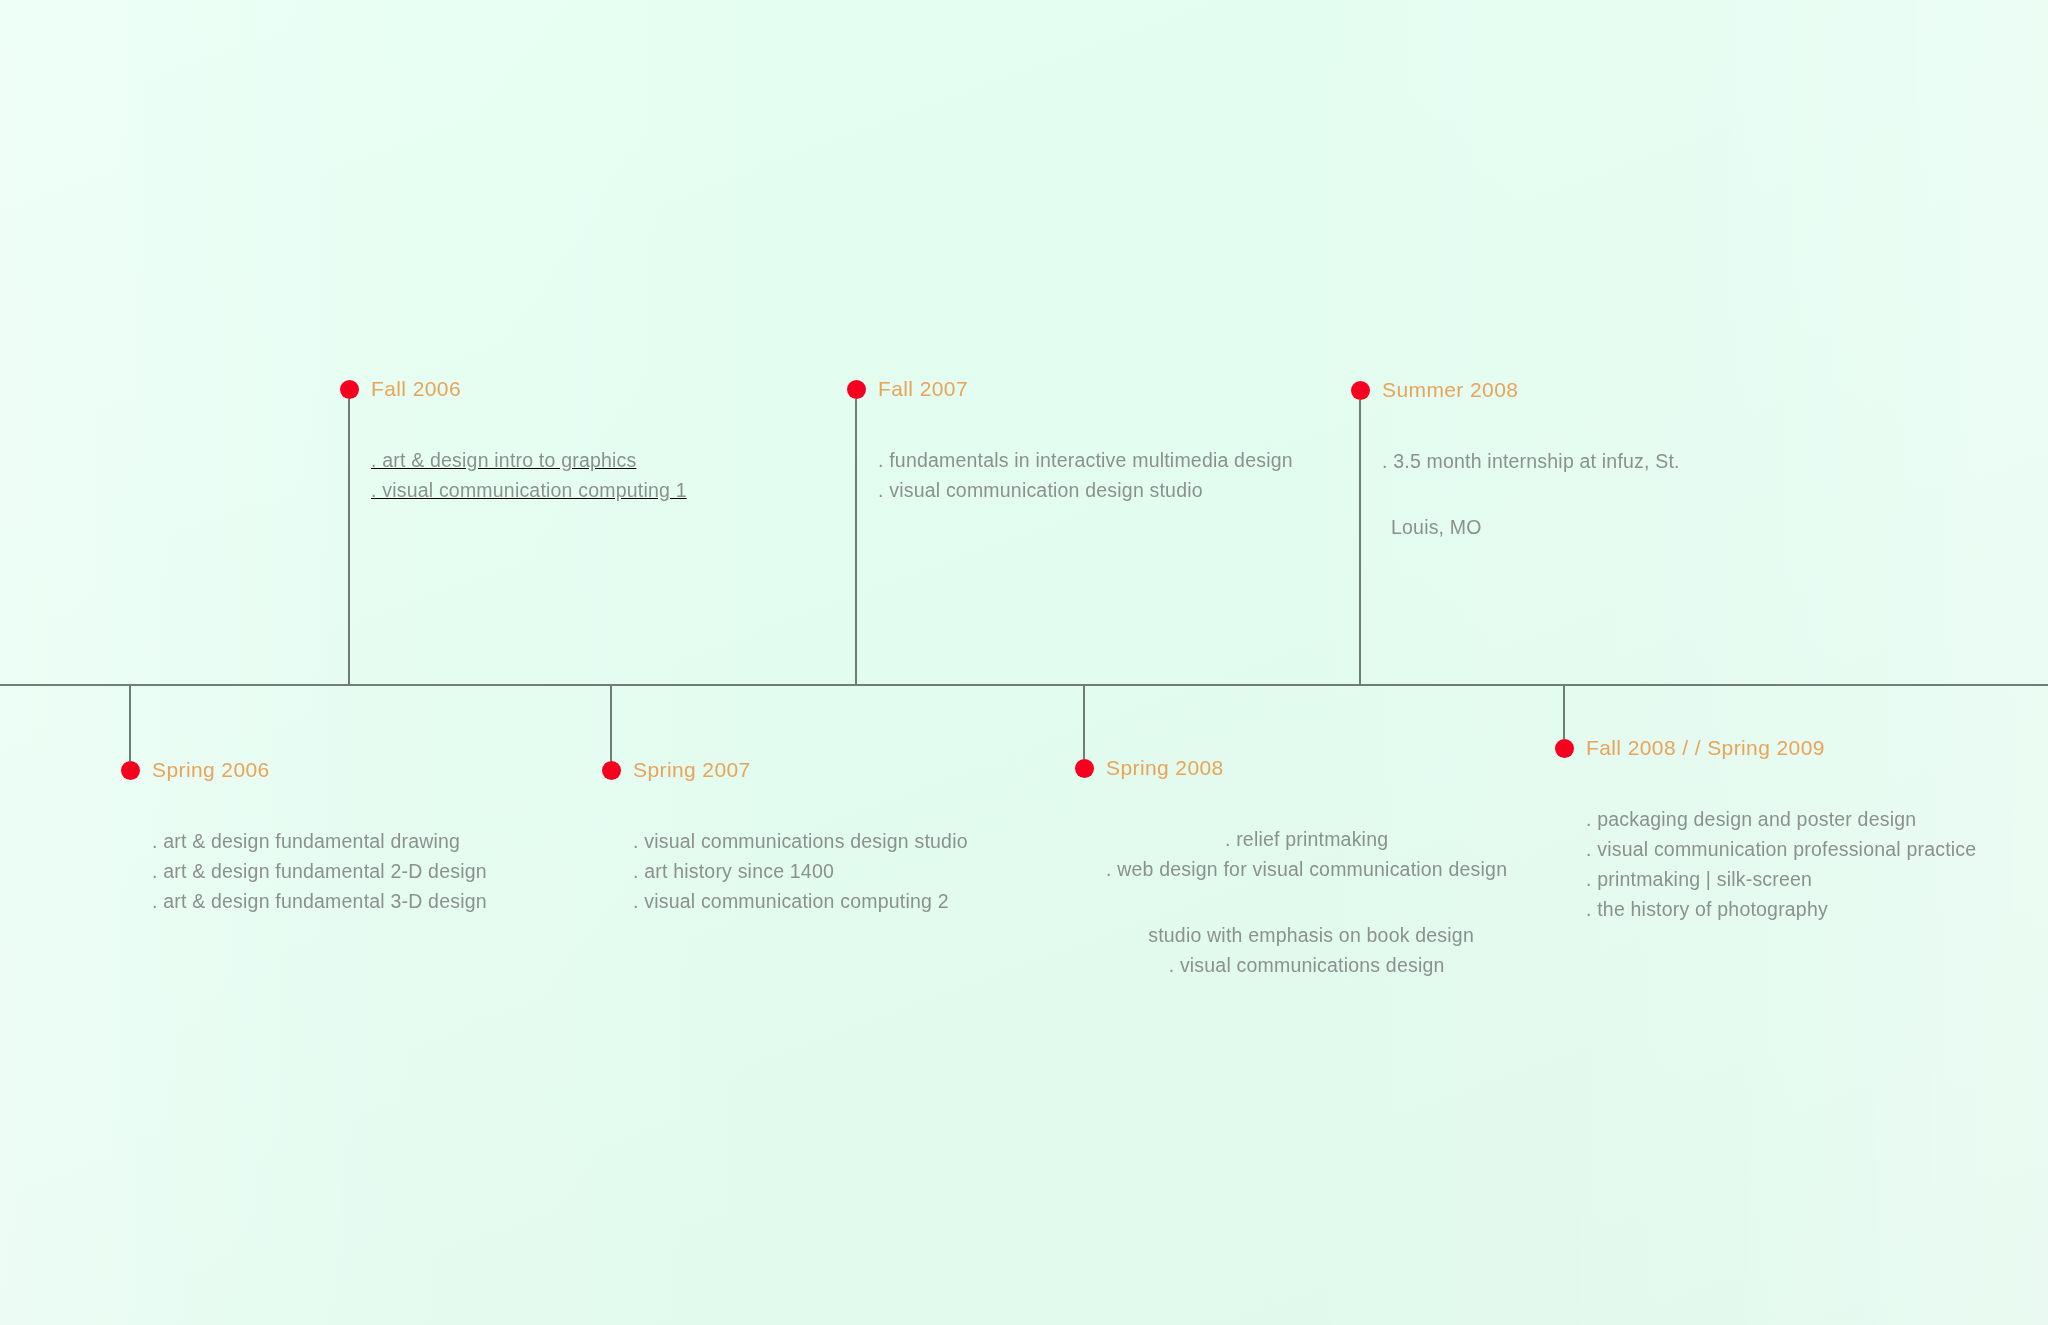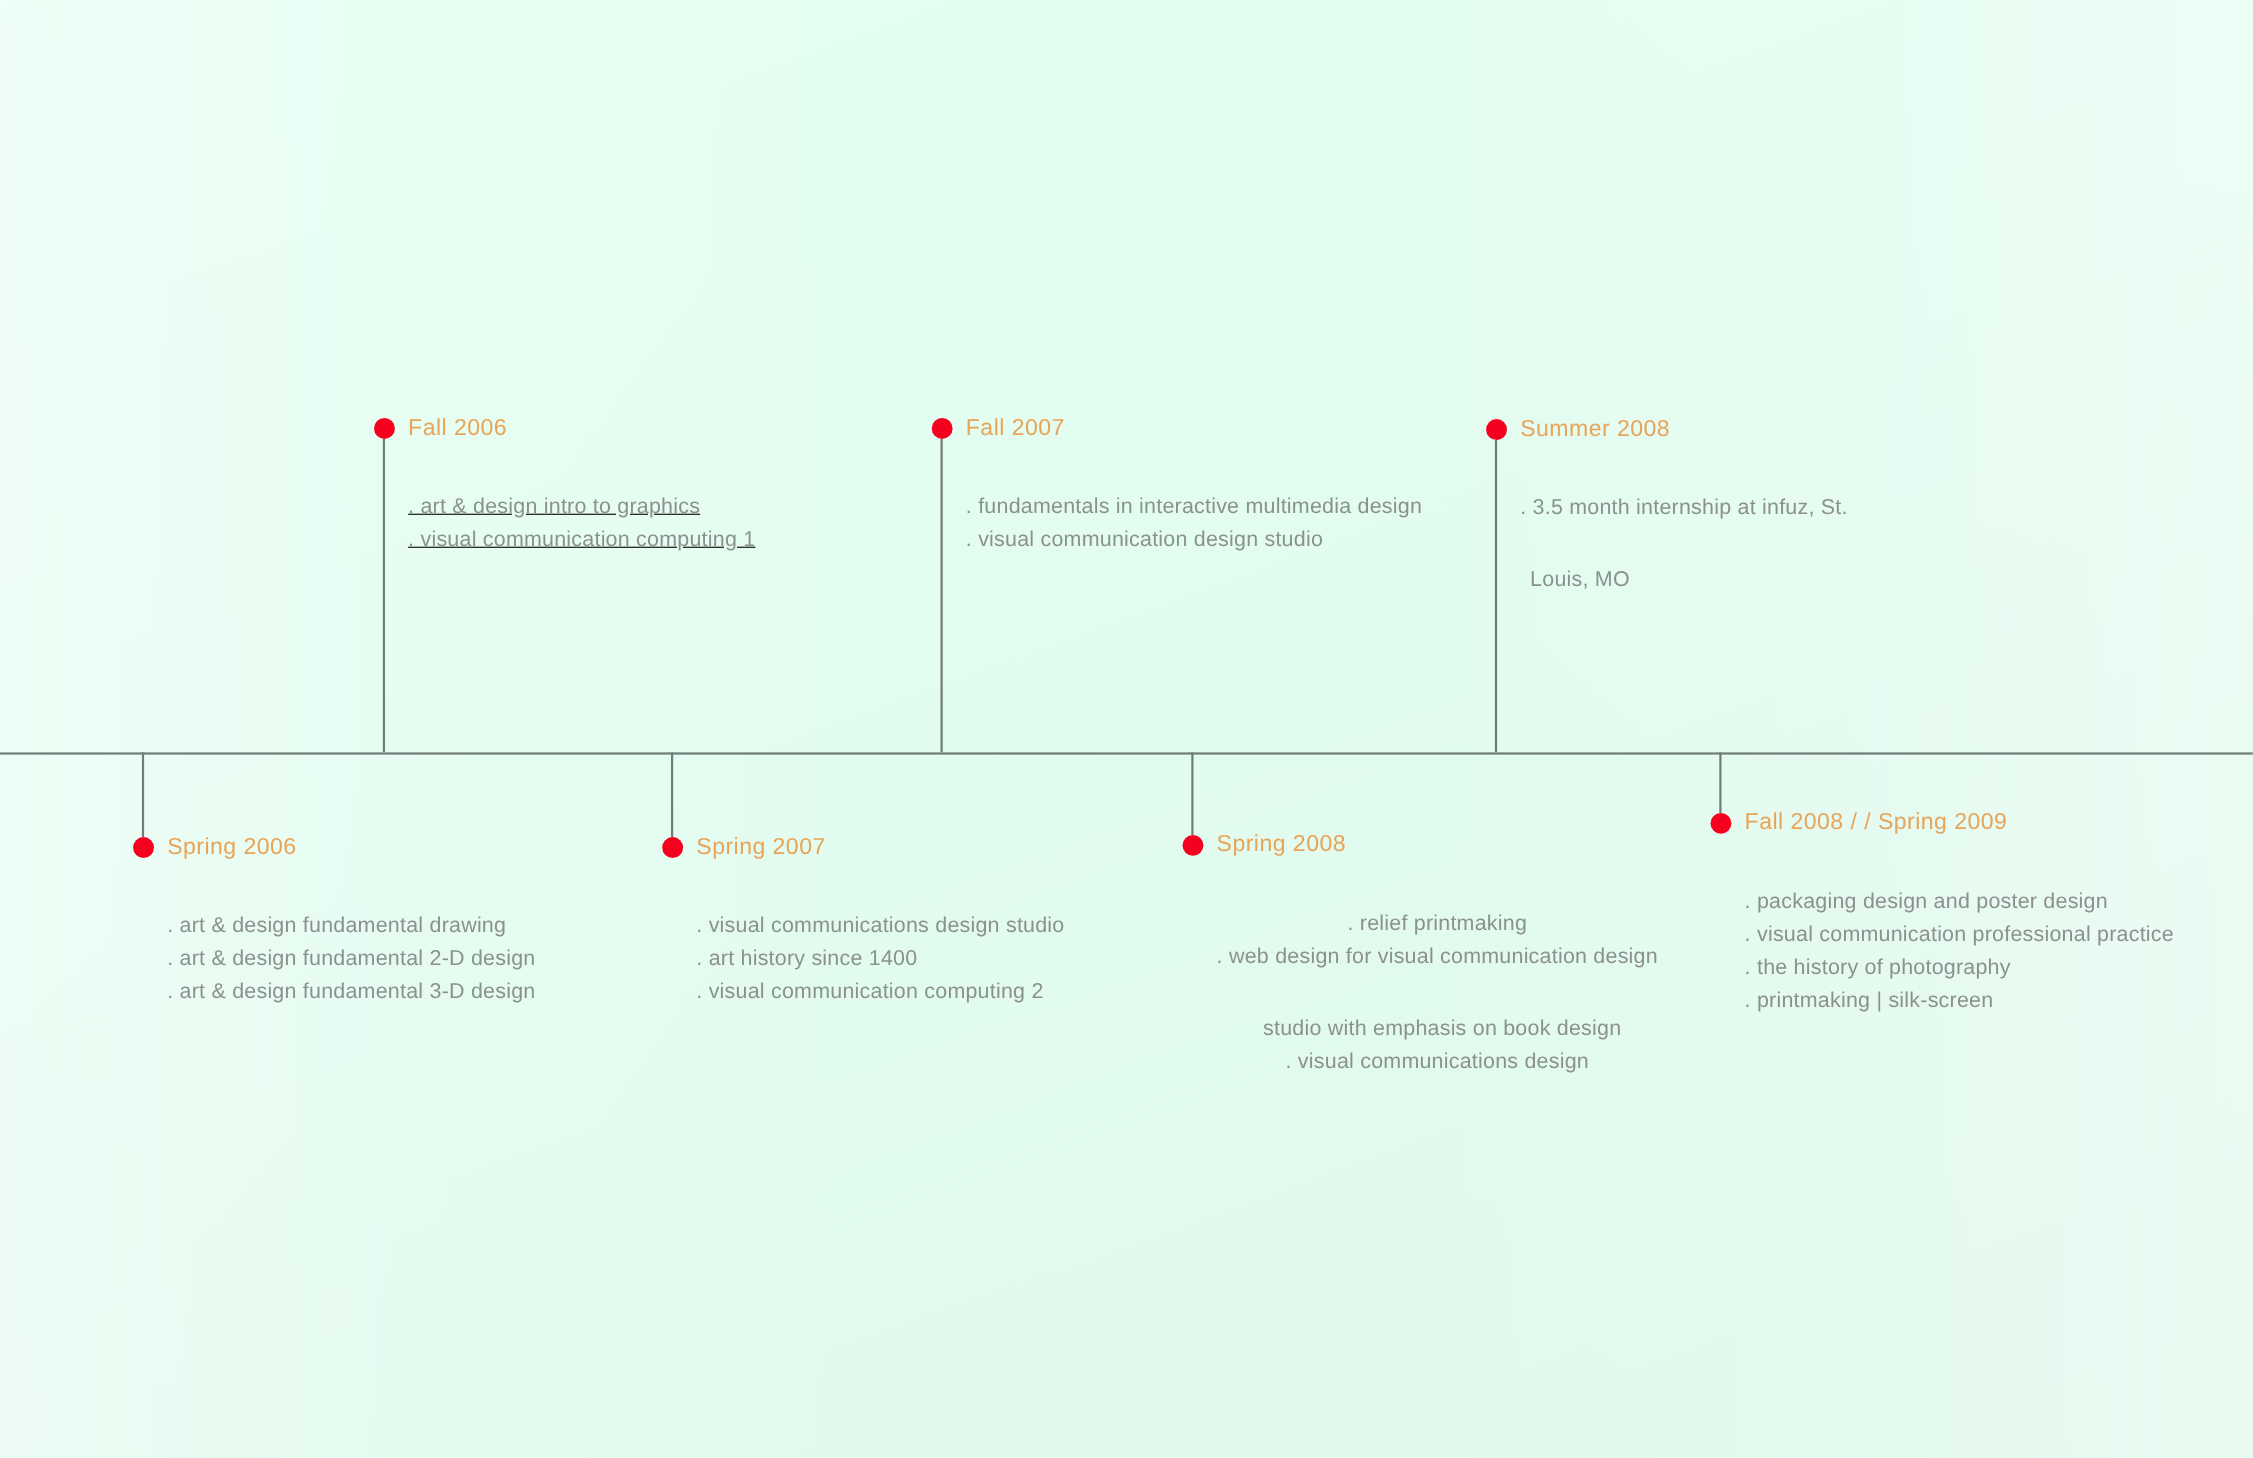--- a/index.html
+++ b/index.html
@@ -165,19 +165,19 @@
           <div class="item cont">Louis, MO</div>
         </div>
       </div>
       <div class="event" style="left: 0px; top: 0px;">
         <div class="stem" style="left: 1563px; top: 684px; height: 54.5px;"></div>
         <div class="dot" style="left: 1554.5px; top: 738.5px;"></div>
         <div class="period-label" style="left: 1586px; top: 736px;">Fall 2008  / / Spring 2009</div>
         <div class="items" style="left: 1586px; top: 804px;">
           <div class="item">. packaging design and poster design</div>
           <div class="item">. visual communication professional practice</div>
+          <div class="item">. printmaking | silk-screen</div>
           <div class="item">. the history of photography</div>
-          <div class="item">. printmaking | silk-screen</div>
         </div>
       </div>
     </div>
 
 </div>
 
 </body></html>

